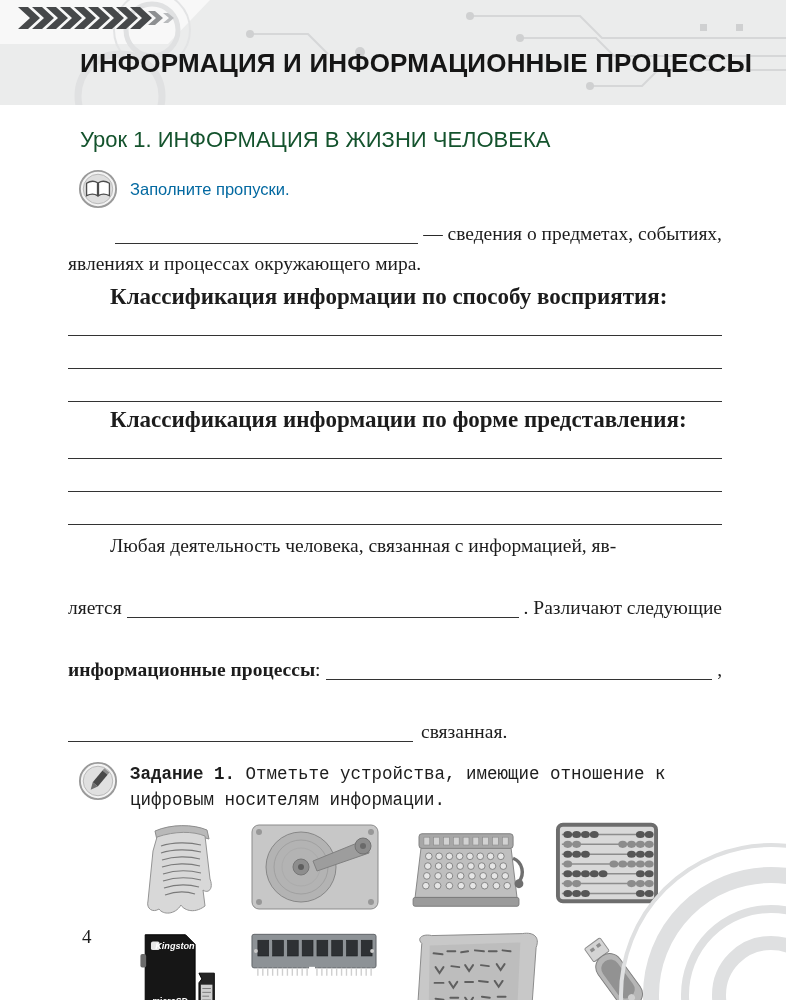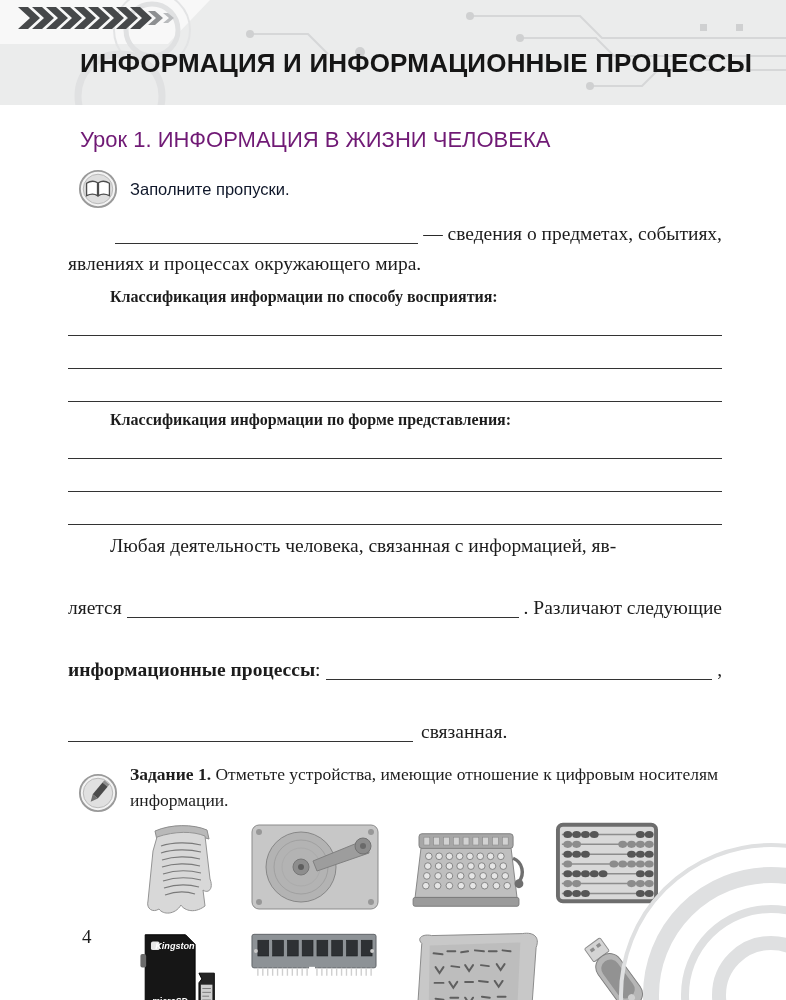--- a/index.html
+++ b/index.html
@@ -13,40 +13,40 @@
   .banner-art { position:absolute; inset:0; width:786px; height:105px; }
   .chapter-title {
     position:absolute; left:80px; top:48px;
     font-family:"Liberation Sans", sans-serif; font-weight:bold;
     font-size:26px; letter-spacing:.2px; color:#161616; white-space:nowrap;
   }
   
   .content { position:relative; padding:0 64px 0 68px; }
   .lesson-title {
     margin:22px 0 0 12px; font-family:"Liberation Sans", sans-serif;
-    font-size:22px; font-weight:normal; color:#701a75; white-space:nowrap;
+    font-size:22px; font-weight:normal; color:#14532d; white-space:nowrap;
   }
   .icon-row { margin:16px 0 0 10px; display:flex; align-items:center; gap:12px; }
   .round-icon { width:40px; height:40px; flex:0 0 auto; }
-  .instr-text { font-family:"Liberation Sans", sans-serif; font-size:16.5px; color:#0f172a; }
+  .instr-text { font-family:"Liberation Sans", sans-serif; font-size:16.5px; color:#0369a1; }
 
   .para-line { height:30px; font-size:19.5px; line-height:30px; white-space:nowrap; }
   .flexline { display:flex; align-items:flex-end;margin-top:32px; }
   .flexline span, .flexline strong { line-height:30px; white-space:nowrap; }
   .indent { padding-left:42px; }
   .blank-grow { flex:1 1 auto; border-bottom:1.5px solid #333; height:24px; margin:0 5px 5px 5px; }
   .blank-fixed { display:inline-block; border-bottom:1.5px solid #333; height:24px; margin:0 8px 5px 0; }
-  .heading-serif { font-weight:bold; font-size:16px; line-height:30px; margin-top:3px; }
+  .heading-serif { font-weight:bold; font-size:23px; line-height:30px; margin-top:3px; }
   .rules { margin-top:0; }
   .write-line { height:33px; border-bottom:1.5px solid #333; }
   .write-line:first-child { height:24px; }
   .mt4 { }
 
-  .task-row { margin:14px 0 0 10px; display:flex; gap:12px; align-items:flex-end;
-    font-family:Liberation Serif, serif; font-size:17.5px; line-height:26px; }
+  .task-row { margin:14px 0 0 10px; display:flex; gap:12px; align-items:flex-start;
+    font-family:Liberation Mono, monospace; font-size:17.5px; line-height:26px; }
   .task-text { color:#1d1d1d; max-width:590px; }
   .task-text strong { font-weight:bold; }
 
   .devices { margin-top:8px; }
   .device-row { display:flex; justify-content:center; align-items:flex-start; gap:28px; }
   .device-row + .device-row { margin-top:8px; }
   .device { display:block; }
   .device svg { display:block; }
 
   .page-num { position:absolute; left:82px; bottom:52px; font-size:19px; }

